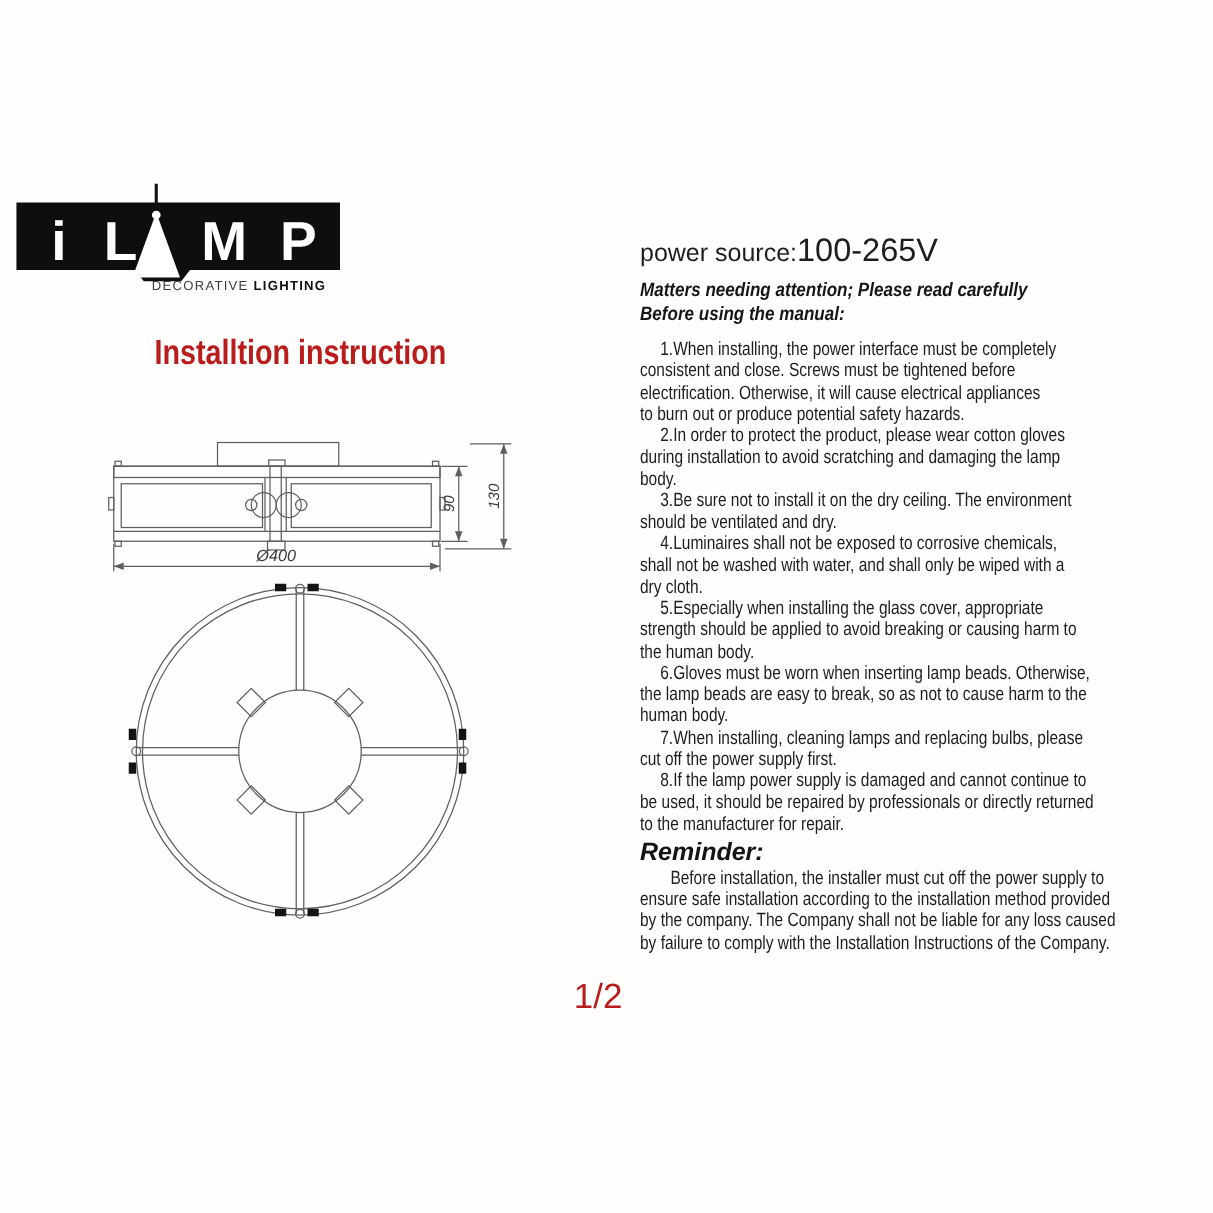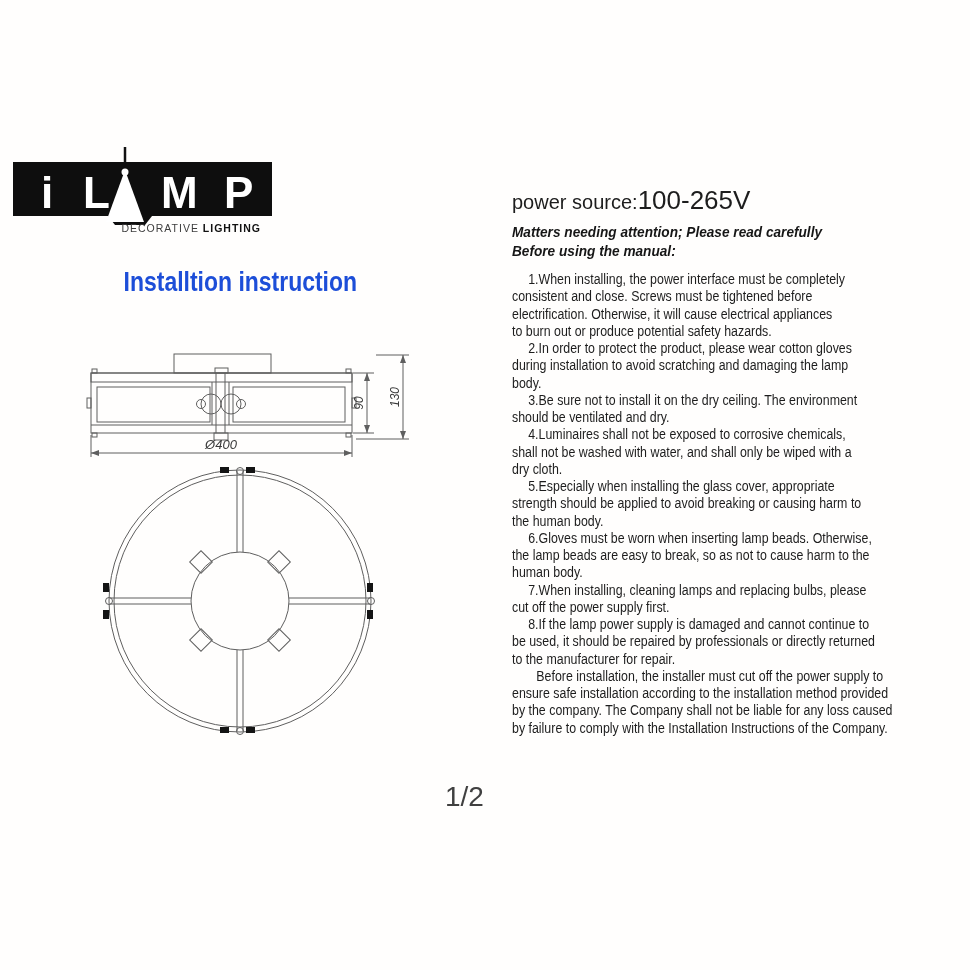--- a/index.html
+++ b/index.html
@@ -9,29 +9,29 @@
     color:#1c1c1c;position:relative;overflow:hidden;
   }
   .page{position:absolute;left:0;top:0;width:970px;height:970px;background:#fffefd;}
 
   
   .logo-wrap{position:absolute;left:13px;top:145px;width:260px;height:92px;}
 
   
   .left-heading{
     position:absolute;left:20px;top:266px;width:440px;text-align:center;
-    font-size:28px;font-weight:bold;color:#1d4ed8;
+    font-size:28px;font-weight:bold;color:#b91c1c;
   }
   .left-heading .squeeze{display:inline-block;transform:scaleX(.82);transform-origin:center;white-space:nowrap;}
 
   .side-view{position:absolute;left:84px;top:338px;}
   .top-view{position:absolute;left:95px;top:455px;}
 
   .page-num{
-    position:absolute;left:445px;top:781px;font-size:28px;color:#404040;
+    position:absolute;left:459px;top:781px;font-size:28px;color:#b91c1c;
   }
 
   
   .right-col{position:absolute;left:512px;top:175px;width:452px;}
   .title-wrap{width:384px;}
   .r-title{
     font-size:29px;font-weight:bold;line-height:29px;text-align:center;color:#161616;
     transform:scaleX(.84);transform-origin:center;white-space:nowrap;
   }
   .r-sub{
@@ -201,19 +201,20 @@
 the human body.</p>
       <p>6.Gloves must be worn when inserting lamp beads. Otherwise,
 the lamp beads are easy to break, so as not to cause harm to the
 human body.</p>
       <p>7.When installing, cleaning lamps and replacing bulbs, please
 cut off the power supply first.</p>
       <p>8.If the lamp power supply is damaged and cannot continue to
 be used, it should be repaired by professionals or directly returned
 to the manufacturer for repair.</p>
     </div>
+    <div class="r-reminder-head">Reminder:</div>
     <p class="r-reminder-body">Before installation, the installer must cut off the power supply to
 ensure safe installation according to the installation method provided
 by the company. The Company shall not be liable for any loss caused
 by failure to comply with the Installation Instructions of the Company.</p>
   </div>
 
 </div>
 
 </body></html>

